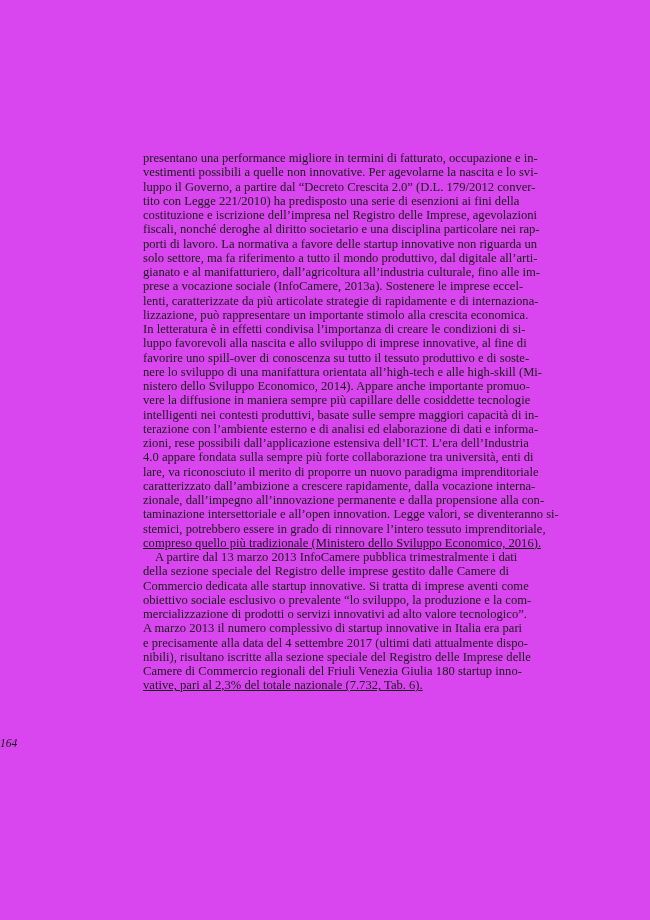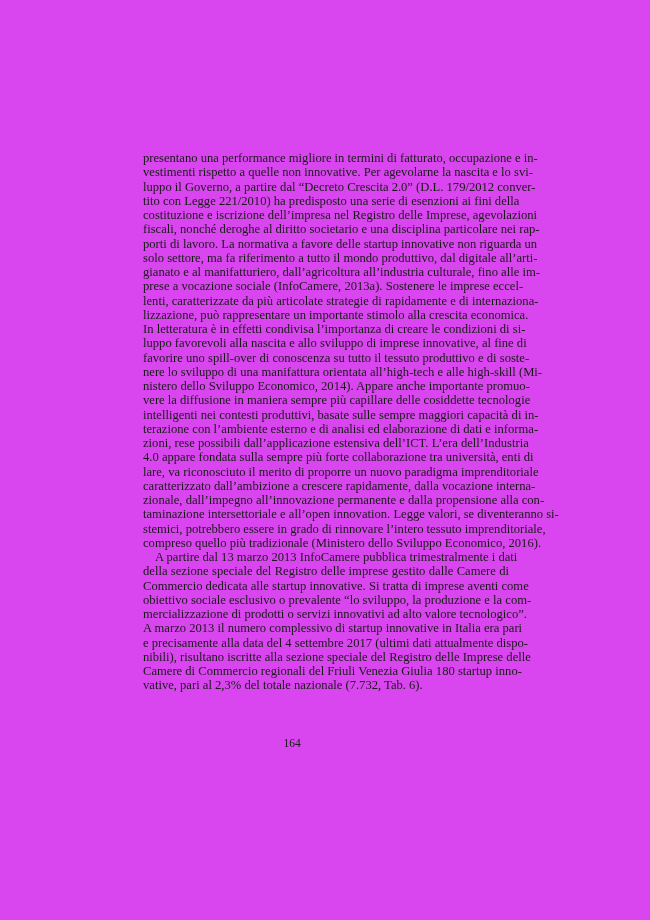--- a/index.html
+++ b/index.html
@@ -34,43 +34,45 @@
     .line {
       display: block;
       height: 14.26px;
       white-space: nowrap;
       text-align: justify;
       text-align-last: justify;
       overflow: visible;
     }
     .line.last {
       text-align-last: left;
+      text-decoration: underline;
     }
     .line.indent {
       text-indent: 12px;
     }
     .page-number {
       position: absolute;
       left: 0;
       width: 584px;
       top: 737px;
-      text-align: center;
+      text-align: left;
       font-family: "Liberation Serif", "DejaVu Serif", serif;
+      font-style: italic;
       font-size: 11.5px;
       color: #1a1a1a;
     }
   </style>
 </head>
 <body>
 
 <div class="page">
   <div class="text-block">
     <div>
       <span class="line">presentano una performance migliore in termini di fatturato, occupazione e in-</span>
-      <span class="line">vestimenti rispetto a quelle non innovative. Per agevolarne la nascita e lo svi-</span>
+      <span class="line">vestimenti possibili a quelle non innovative. Per agevolarne la nascita e lo svi-</span>
       <span class="line">luppo il Governo, a partire dal “Decreto Crescita 2.0” (D.L. 179/2012 conver-</span>
       <span class="line">tito con Legge 221/2010) ha predisposto una serie di esenzioni ai fini della</span>
       <span class="line">costituzione e iscrizione dell’impresa nel Registro delle Imprese, agevolazioni</span>
       <span class="line">fiscali, nonché deroghe al diritto societario e una disciplina particolare nei rap-</span>
       <span class="line">porti di lavoro. La normativa a favore delle startup innovative non riguarda un</span>
       <span class="line">solo settore, ma fa riferimento a tutto il mondo produttivo, dal digitale all’arti-</span>
       <span class="line">gianato e al manifatturiero, dall’agricoltura all’industria culturale, fino alle im-</span>
       <span class="line">prese a vocazione sociale (InfoCamere, 2013a). Sostenere le imprese eccel-</span>
       <span class="line">lenti, caratterizzate da più articolate strategie di rapidamente e di internaziona-</span>
       <span class="line">lizzazione, può rappresentare un importante stimolo alla crescita economica.</span>

